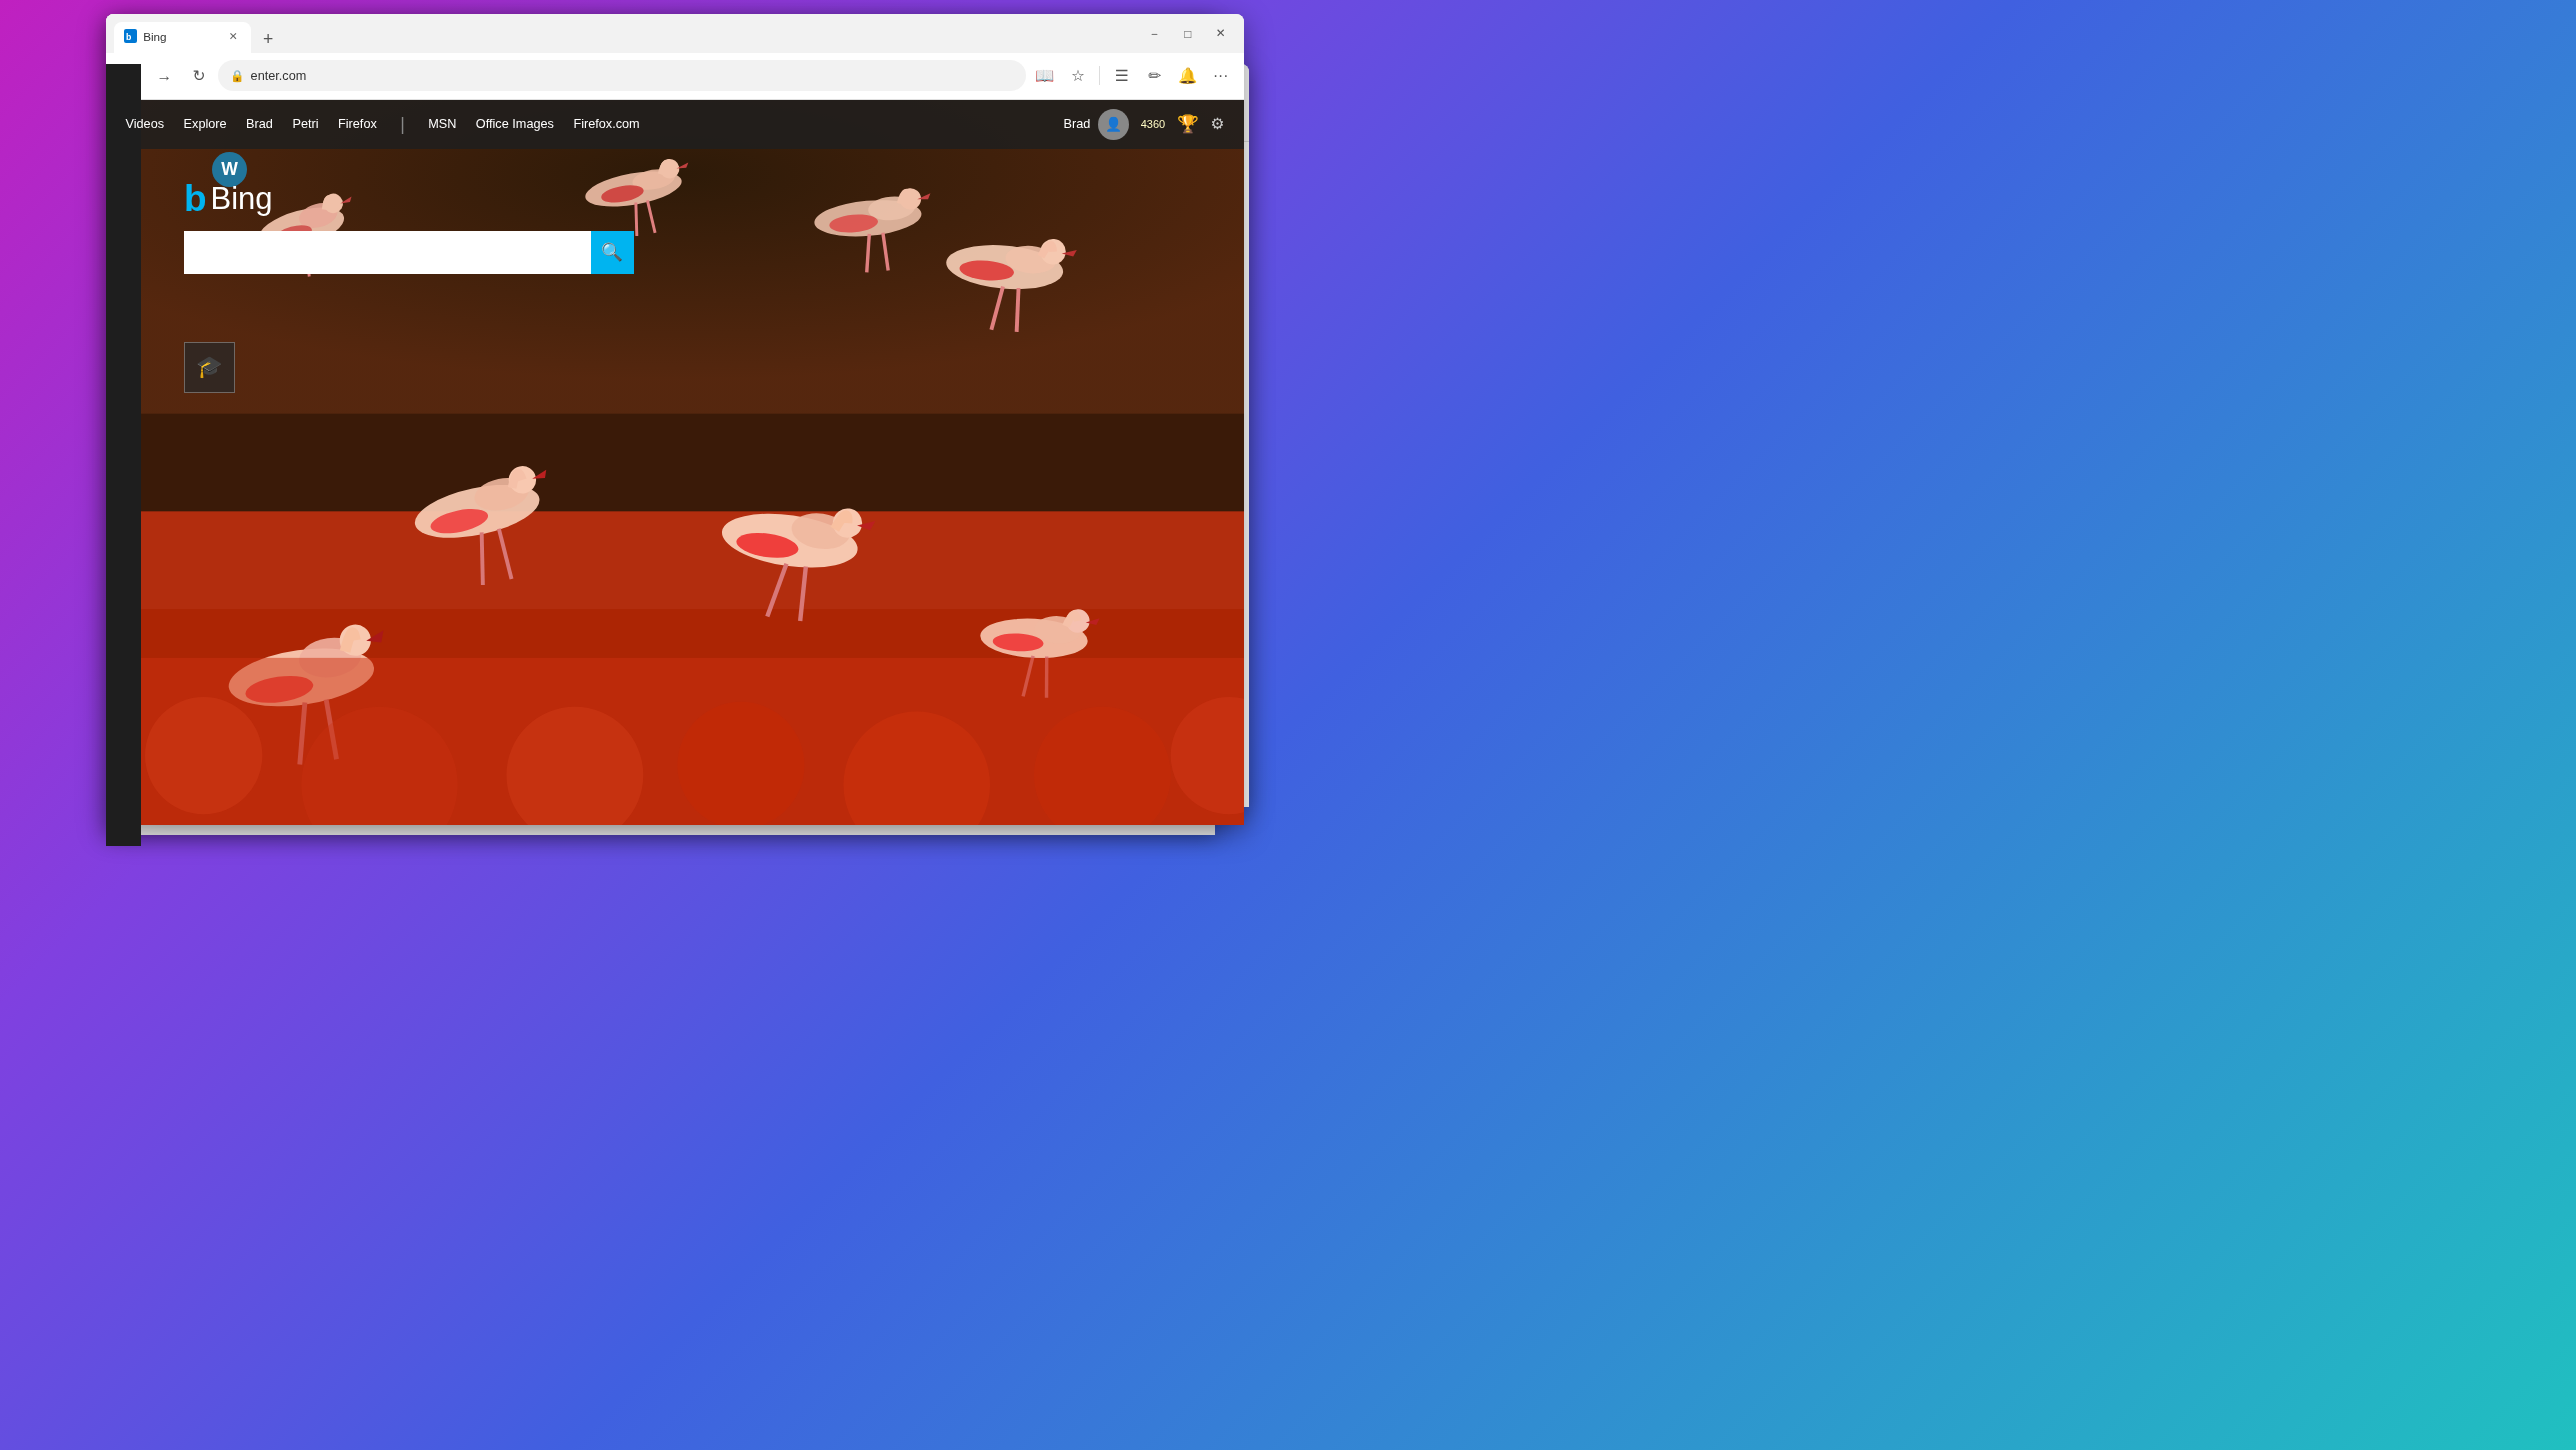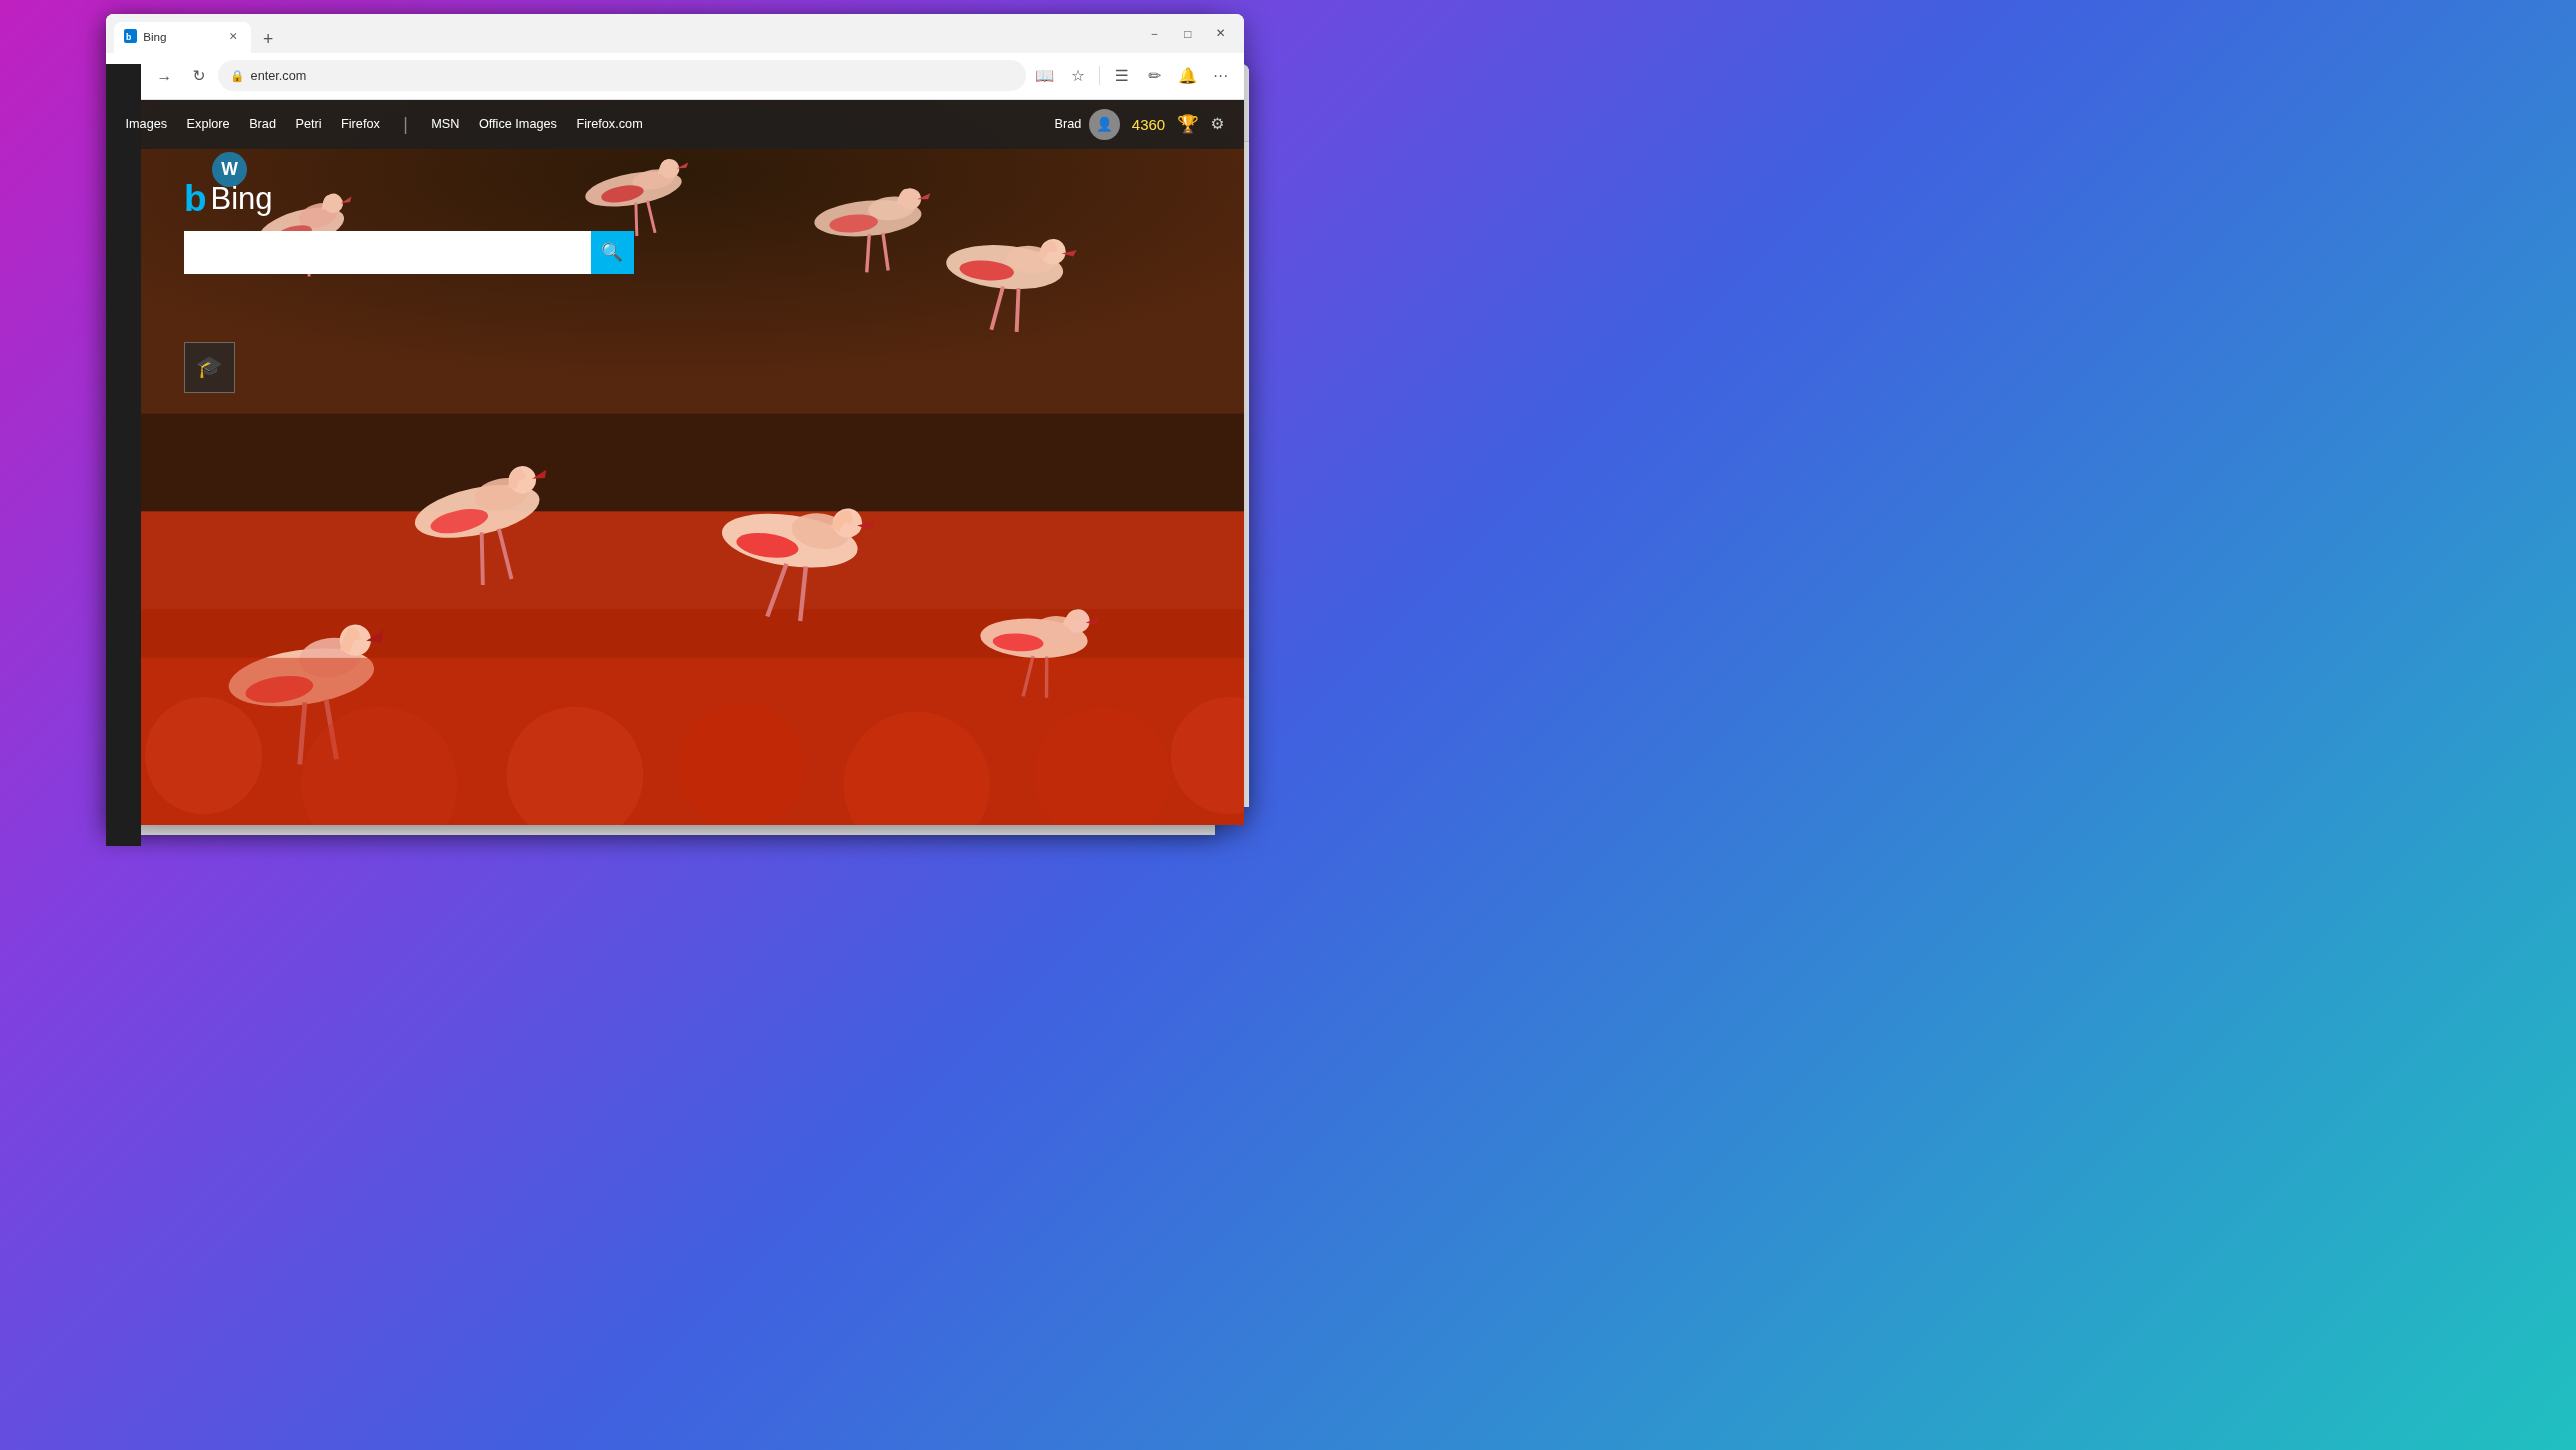--- a/index.html
+++ b/index.html
@@ -227,22 +227,22 @@
       height: 31px;
       border-radius: 50%;
       background: #888;
       display: flex;
       align-items: center;
       justify-content: center;
       font-size: 13.7px;
       color: #ddd;
     }
     .bing-score {
-      color: #fde047;
-      font-size: 15px;
+      color: #fef9c3;
+      font-size: 11px;
     }
     .bing-settings-icon {
       color: #ccc;
       font-size: 15.6px;
       cursor: pointer;
     }
 
     
     .bing-search-area {
       position: absolute;
@@ -817,21 +817,21 @@
         <circle cx="480" cy="720" r="70" fill="#dd4420" opacity="0.3"></circle>
         <circle cx="650" cy="710" r="65" fill="#cc2800" opacity="0.3"></circle>
         <circle cx="830" cy="730" r="75" fill="#dd3810" opacity="0.3"></circle>
         <circle cx="1020" cy="720" r="70" fill="#cc2a08" opacity="0.3"></circle>
         <circle cx="1150" cy="700" r="60" fill="#dd4020" opacity="0.3"></circle>
       </svg>
     </div>
 
     <div class="bing-topnav">
       <div class="bing-nav-items">
-        <a class="bing-nav-item">Images</a>
+        <a class="bing-nav-item">Videos</a>
         <a class="bing-nav-item">Explore</a>
         <a class="bing-nav-item">Brad</a>
         <a class="bing-nav-item">Petri</a>
         <a class="bing-nav-item">Firefox</a>
         <span class="bing-nav-divider">|</span>
         <a class="bing-nav-item">MSN</a>
         <a class="bing-nav-item">Office Images</a>
         <a class="bing-nav-item">Firefox.com</a>
       </div>
       <div class="bing-nav-right">

